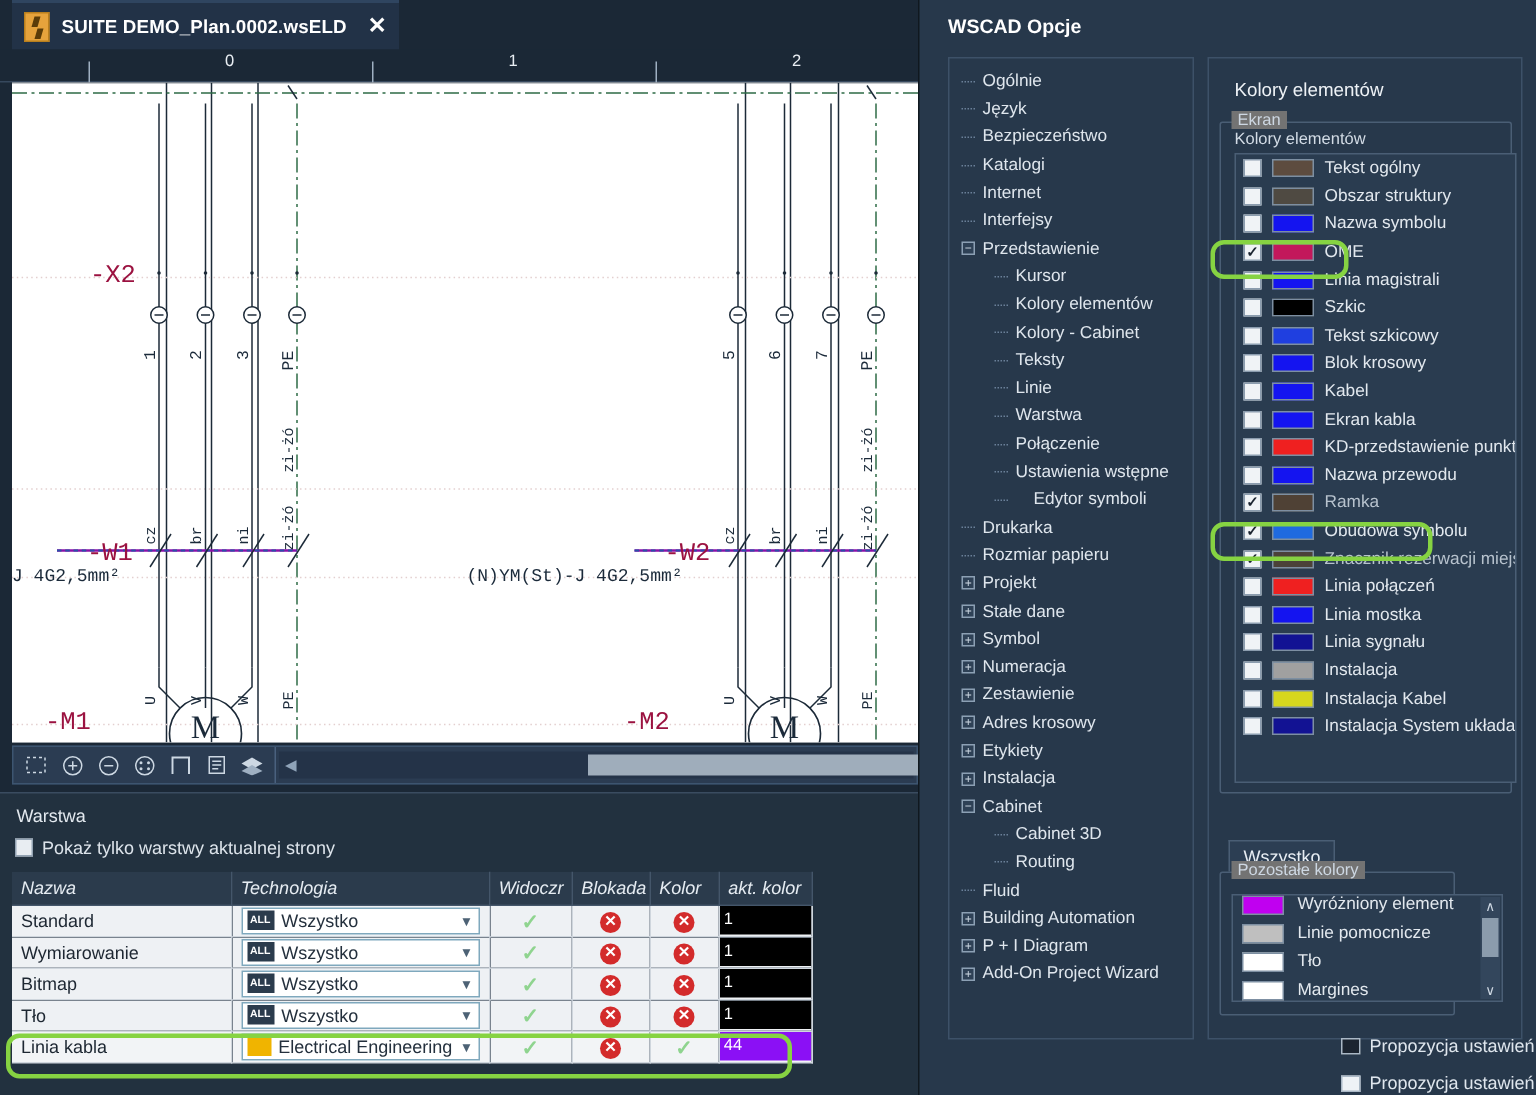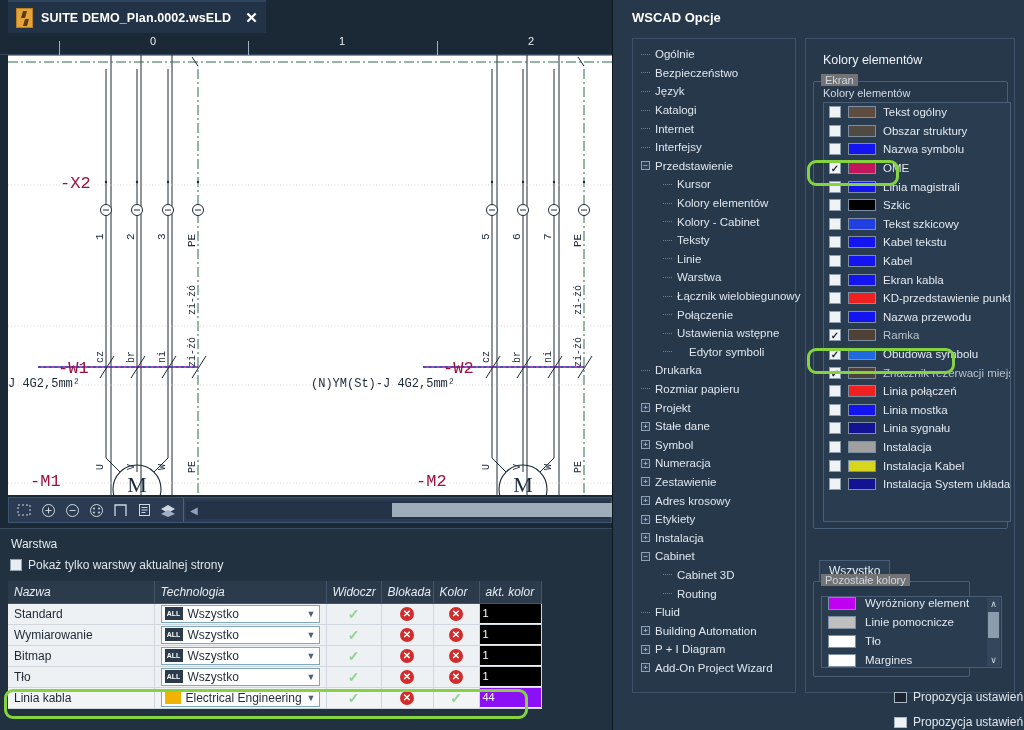--- a/index.html
+++ b/index.html
@@ -520,25 +520,25 @@
     <div class="dlg-title">WSCAD Opcje</div>
 
     <div class="tree-panel">
       <div class="tree" id="tree-host">
           <div class="tnode" style="padding-left: 8px;">
             <span class="dash"></span>
             <span>Ogólnie</span>
           </div>
           <div class="tnode" style="padding-left: 8px;">
             <span class="dash"></span>
+            <span>Język</span>
+          </div>
+          <div class="tnode" style="padding-left: 8px;">
+            <span class="dash"></span>
             <span>Bezpieczeństwo</span>
-          </div>
-          <div class="tnode" style="padding-left: 8px;">
-            <span class="dash"></span>
-            <span>Język</span>
           </div>
           <div class="tnode" style="padding-left: 8px;">
             <span class="dash"></span>
             <span>Katalogi</span>
           </div>
           <div class="tnode" style="padding-left: 8px;">
             <span class="dash"></span>
             <span>Internet</span>
           </div>
           <div class="tnode" style="padding-left: 8px;">
@@ -565,24 +565,20 @@
             <span class="dash"></span>
             <span>Teksty</span>
           </div>
           <div class="tnode" style="padding-left: 30px;">
             <span class="dash"></span>
             <span>Linie</span>
           </div>
           <div class="tnode" style="padding-left: 30px;">
             <span class="dash"></span>
             <span>Warstwa</span>
-          </div>
-          <div class="tnode" style="padding-left: 30px;">
-            <span class="dash"></span>
-            <span>Łącznik wielobiegunowy</span>
           </div>
           <div class="tnode" style="padding-left: 30px;">
             <span class="dash"></span>
             <span>Połączenie</span>
           </div>
           <div class="tnode" style="padding-left: 30px;">
             <span class="dash"></span>
             <span>Ustawienia wstępne</span>
           </div>
           <div class="tnode" style="padding-left: 30px; gap: 12px;">
@@ -698,21 +694,21 @@
               <span class="lbl">Szkic</span>
             </div>
             <div class="crow">
               <span class="chk"></span>
               <span class="sw" style="background: rgb(31, 63, 224);"></span>
               <span class="lbl">Tekst szkicowy</span>
             </div>
             <div class="crow">
               <span class="chk"></span>
               <span class="sw" style="background: rgb(20, 20, 240);"></span>
-              <span class="lbl">Kabel tekstu</span>
+              <span class="lbl">Blok krosowy</span>
             </div>
             <div class="crow">
               <span class="chk"></span>
               <span class="sw" style="background: rgb(20, 20, 240);"></span>
               <span class="lbl">Kabel</span>
             </div>
             <div class="crow">
               <span class="chk"></span>
               <span class="sw" style="background: rgb(20, 20, 240);"></span>
               <span class="lbl">Ekran kabla</span>

